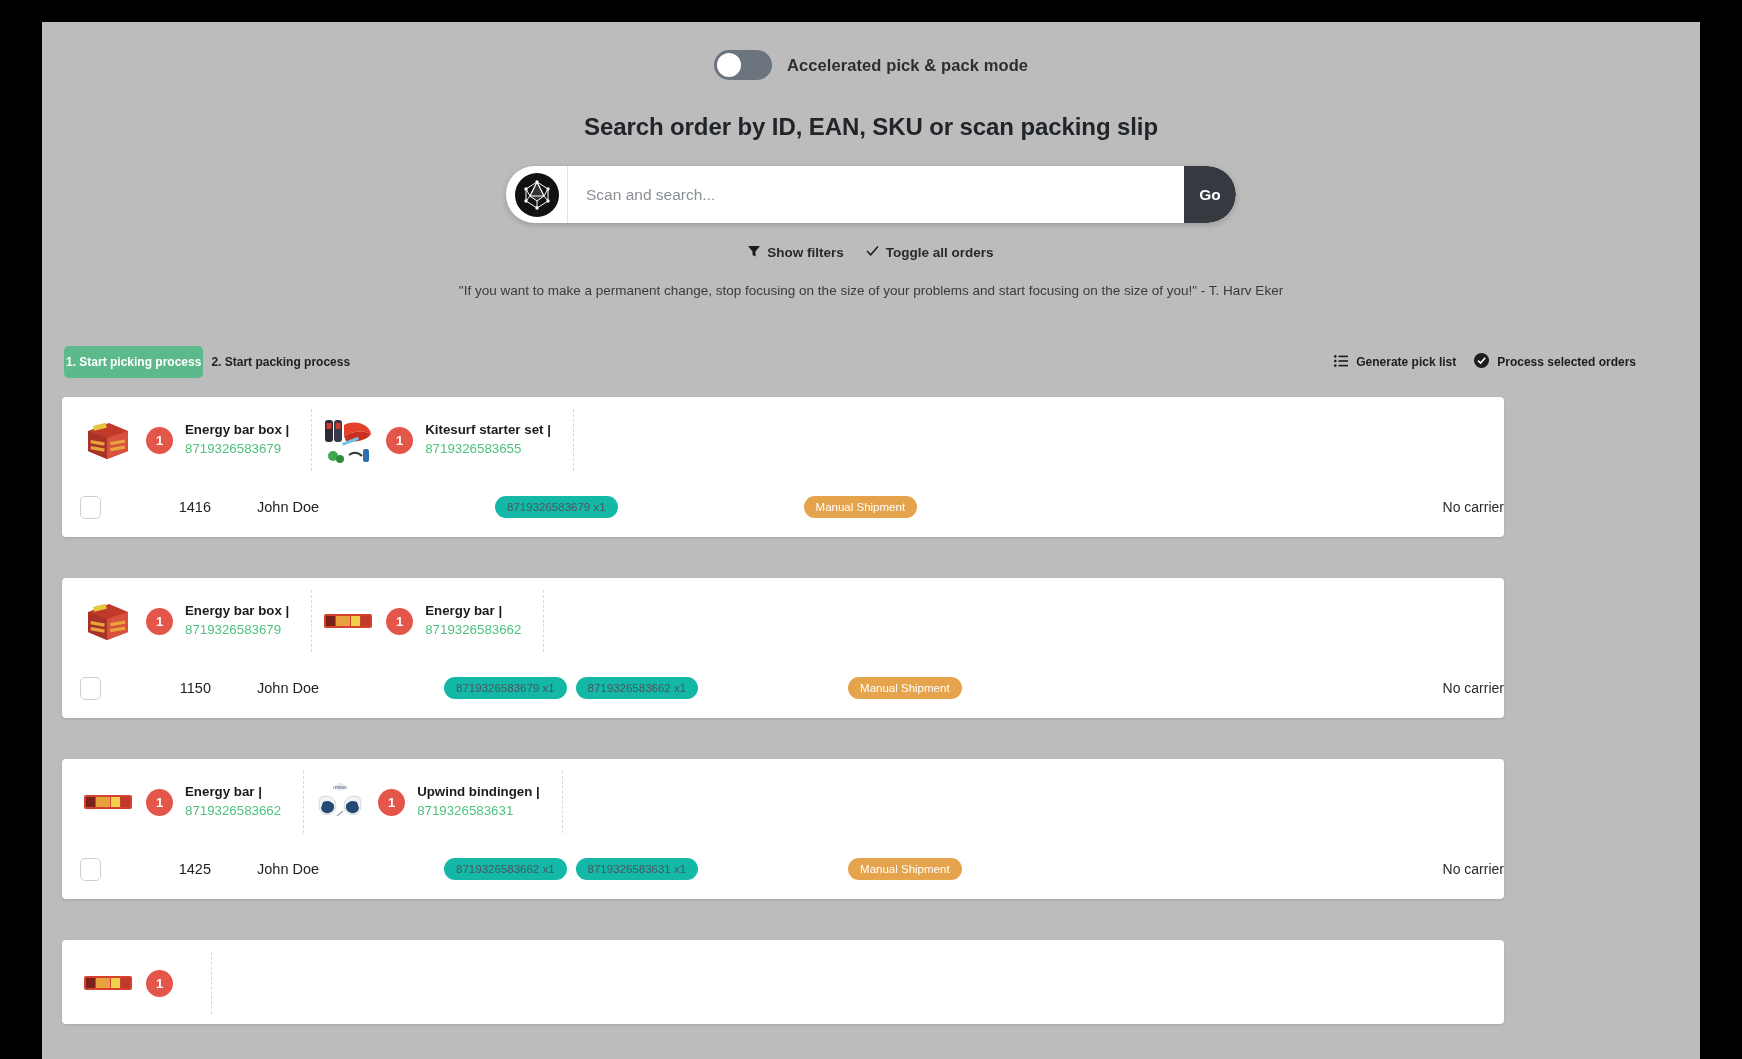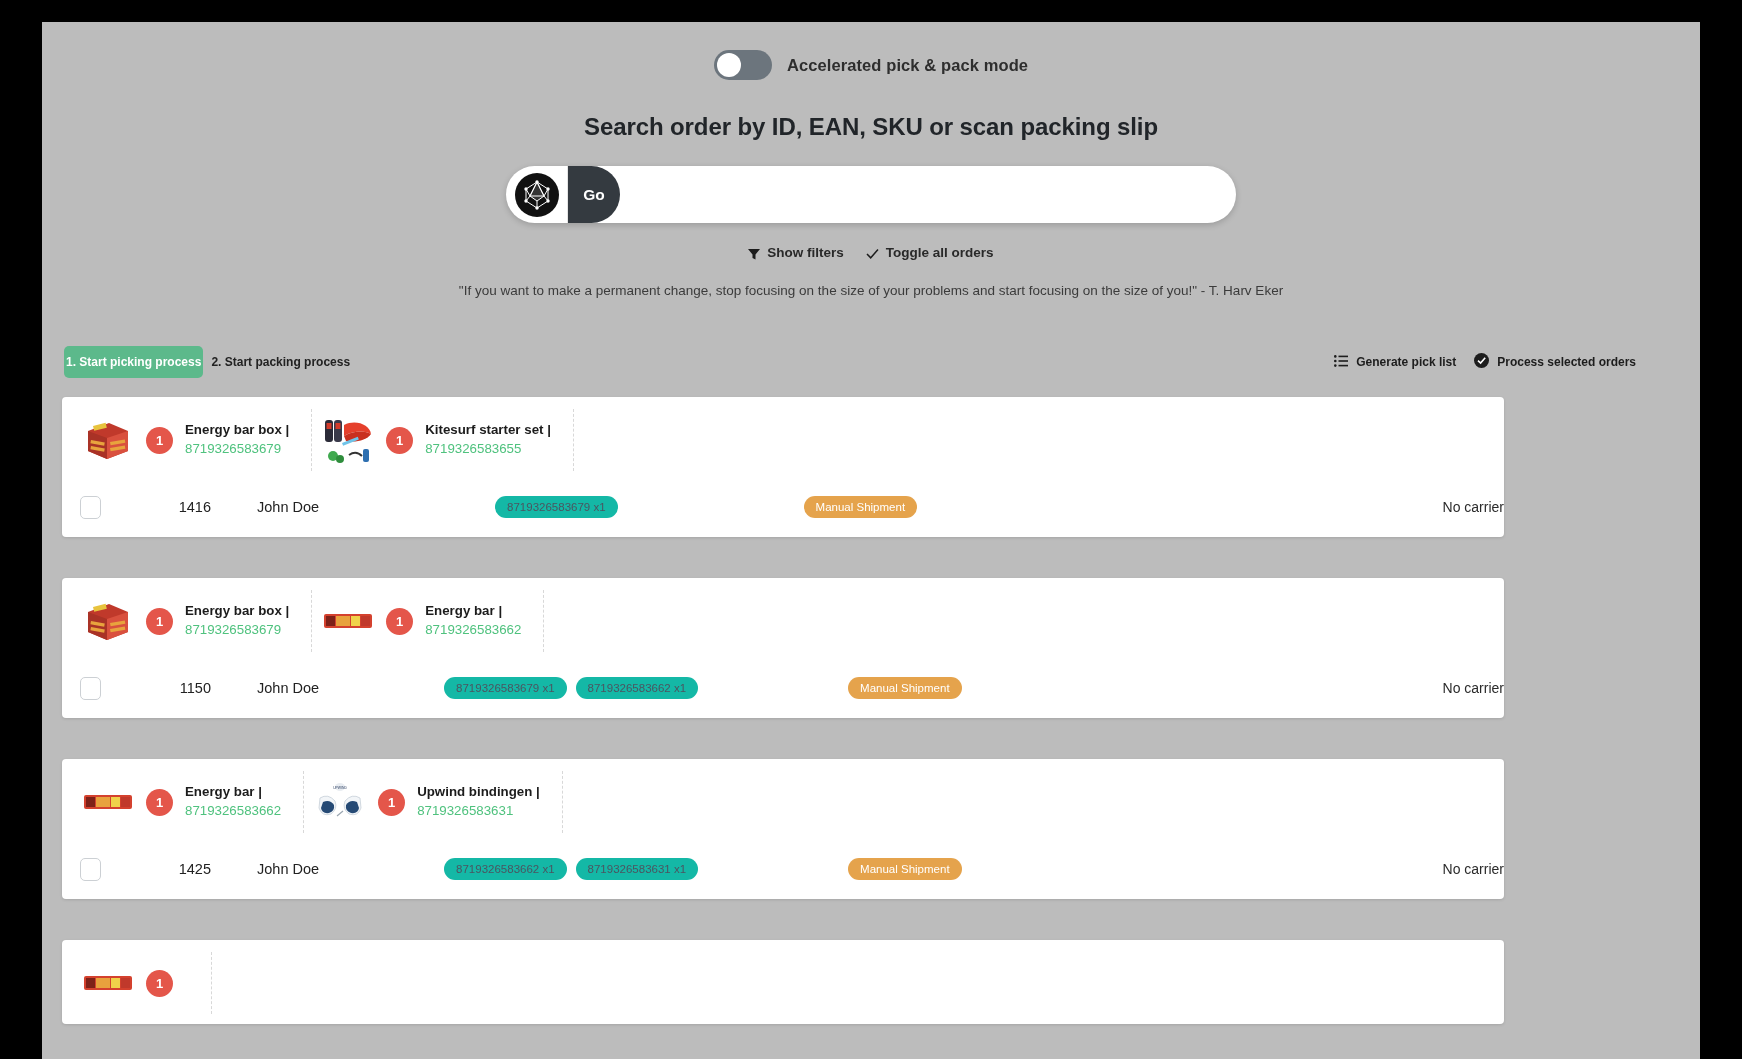--- a/index.html
+++ b/index.html
@@ -95,21 +95,21 @@
     font-family: "Liberation Sans", sans-serif;
   }
 
   
   .filter-row {
     display: flex; justify-content: center; align-items: center;
     gap: 22px;
     margin-top: 22px;
   }
   .filter-link {
-    display: flex; align-items: flex-end; gap: 7px;
+    display: flex; align-items: flex-start; gap: 7px;
     font-size: 13.5px; font-weight: bold; color: #292929;
     cursor: pointer;
   }
   .filter-link svg { display: block; }
 
   
   .quote {
     text-align: center;
     font-size: 13.5px; color: #3b3b3b;
     margin-top: 23px;
@@ -251,20 +251,21 @@
             </g>
             <circle cx="16" cy="3" r="1.7" fill="#fff"></circle>
             <circle cx="27" cy="10" r="1.7" fill="#fff"></circle>
             <circle cx="27" cy="22" r="1.7" fill="#fff"></circle>
             <circle cx="16" cy="29" r="1.7" fill="#fff"></circle>
             <circle cx="5" cy="22" r="1.7" fill="#fff"></circle>
             <circle cx="5" cy="10" r="1.7" fill="#fff"></circle>
           </svg>
         </div>
       </div>
+      <input class="search-input" type="text" placeholder="Scan and search..." style="">
       <button class="go-btn">Go</button>
     </div>
   </div>
 
   <div class="filter-row">
     <div class="filter-link">
       <span>
         <svg width="12" height="12" viewBox="0 0 12 12">
             <polygon points="0,1 12,1 7.5,6.5 7.5,11.5 4.5,10 4.5,6.5" fill="#1c1c1c"></polygon>
           </svg>

